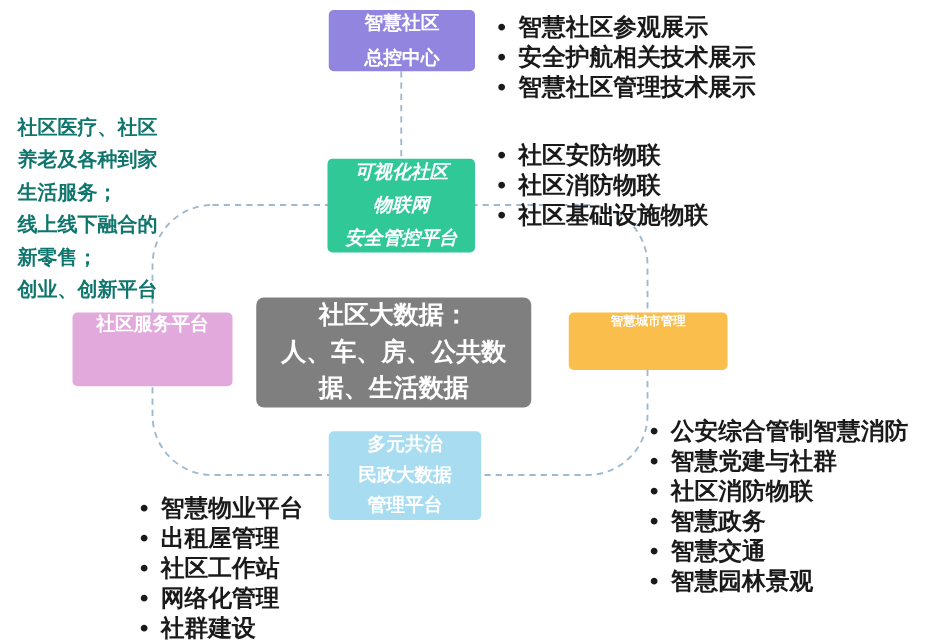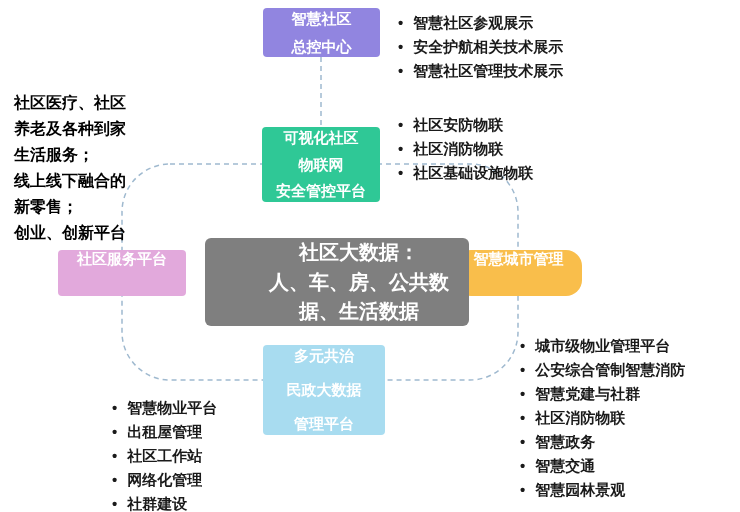--- a/index.html
+++ b/index.html
@@ -27,34 +27,34 @@
     display: flex;
     flex-direction: column;
     align-items: center;
     justify-content: space-between;
     color: #ffffff;
     font-weight: bold;
     text-align: center;
     border-radius: 4px;
   }
   .box-top      { left: 263px; top: 8px;   width: 117px; height: 49px; background: #9185e0; font-size: 15px; line-height: 21px; }
-  .box-platform { left: 262px; top: 127px; width: 118px; height: 75px; background: #2fc896; font-size: 15px; line-height: 22px; }
-  .box-left     { left: 58px;  top: 250px; width: 128px; height: 46px; background: #e2a9dc; font-size: 15px; }
-  .box-right    { left: 455px; top: 250px; width: 127px; height: 46px; background: #f9be4b; font-size: 15px; border-radius: 16px; }
-  .box-bottom   { left: 263px; top: 345px; width: 122px; height: 90px; background: #a8dcf0; font-size: 15px; line-height: 22px; }
-  .box-center   { left: 205px; top: 238px; width: 220px; height: 88px; background: #7f7f7f; font-size: 20px; line-height: 29px; border-radius: 6px; padding-left: 44px; }
+  .box-platform { left: 262px; top: 127px; width: 118px; height: 75px; background: #2fc896; font-size: 15px; line-height: 22px; font-style: italic; }
+  .box-left     { left: 58px;  top: 250px; width: 128px; height: 59px; background: #e2a9dc; font-size: 15px; }
+  .box-right    { left: 455px; top: 250px; width: 127px; height: 46px; background: #f9be4b; font-size: 10px; }
+  .box-bottom   { left: 263px; top: 345px; width: 122px; height: 71px; background: #a8dcf0; font-size: 15px; line-height: 22px; }
+  .box-center   { left: 205px; top: 238px; width: 220px; height: 88px; background: #7f7f7f; font-size: 20px; line-height: 29px; border-radius: 6px; }
 
   .bullet-list {
     position: absolute;
     z-index: 2;
     margin: 0;
     padding: 0;
     list-style: none;
     font-weight: bold;
-    font-size: 15px;
+    font-size: 19px;
     color: #1a1a1a;
   }
   .bullet-list li {
     display: flex;
     align-items: flex-start;
     margin-bottom: 6px;
     line-height: 18px;
   }
   .bullet-list li::before {
     content: "\2022";
@@ -67,21 +67,21 @@
 
   .left-text {
     position: absolute;
     z-index: 2;
     left: 14px;
     top: 90px;
     width: 160px;
     font-weight: bold;
     font-size: 16px;
     line-height: 26px;
-    color: #000000;
+    color: #0f766e;
   }
 </style>
 </head>
 <body>
 
 <div class="canvas">
 
   <svg class="connectors" width="740" height="512">
     <line x1="321" y1="57" x2="321" y2="127" stroke="#9fb9cf" stroke-width="1.5" stroke-dasharray="5 4"></line>
     <rect x="122" y="164" width="396" height="216" rx="48" ry="48" fill="none" stroke="#9fb9cf" stroke-width="1.5" stroke-dasharray="5 4"></rect>
@@ -146,23 +146,20 @@
     <div>社区医疗、社区</div>
     <div>养老及各种到家</div>
     <div>生活服务；</div>
     <div>线上线下融合的</div>
     <div>新零售；</div>
     <div>创业、创新平台</div>
   </div>
 
   <ul class="bullet-list list-bottom-right">
     <li>
-        <span>城市级物业管理平台</span>
-      </li>
-    <li>
         <span>公安综合管制智慧消防</span>
       </li>
     <li>
         <span>智慧党建与社群</span>
       </li>
     <li>
         <span>社区消防物联</span>
       </li>
     <li>
         <span>智慧政务</span>

